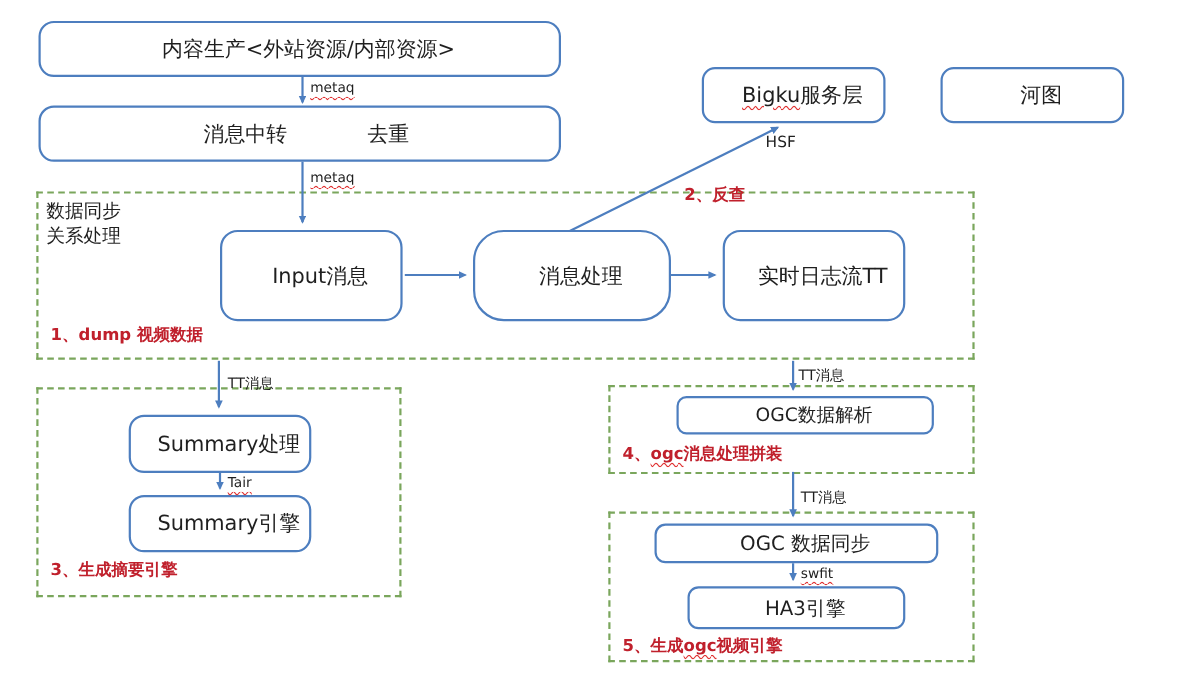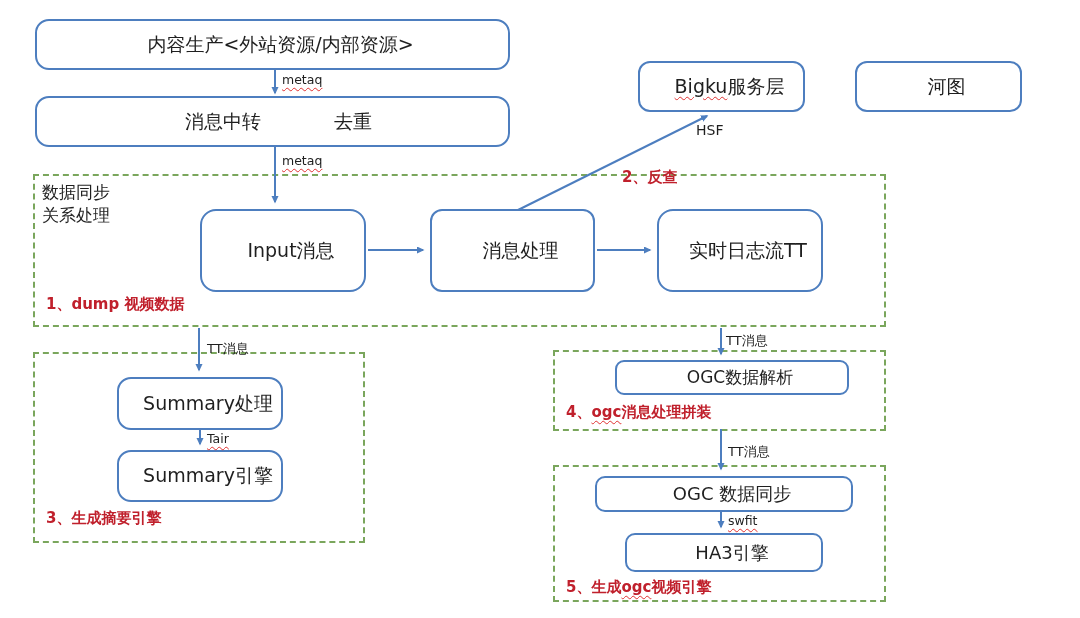--- a/index.html
+++ b/index.html
@@ -72,21 +72,21 @@
   </div>
 
   <div class="node" style="left:855px;top:61px;width:167px;height:51px;border-radius:12px;font-size:19px;">
     <span>河图</span>
   </div>
 
   <div class="node" style="left:200px;top:209px;width:166px;height:83px;border-radius:16px;font-size:19px;">
     <span>Input消息</span>
   </div>
 
-  <div class="node" style="left:430px;top:209px;width:165px;height:83px;border-radius:12px;font-size:19px;">
+  <div class="node" style="left:430px;top:209px;width:180px;height:83px;border-radius:28px;font-size:19px;">
     <span>消息处理</span>
   </div>
 
   <div class="node" style="left:117px;top:377px;width:166px;height:53px;border-radius:14px;font-size:19px;">
     <span>Summary处理</span>
   </div>
 
   <div class="node" style="left:657px;top:209px;width:166px;height:83px;border-radius:16px;font-size:19px;">
     <span>实时日志流TT</span>
   </div>

